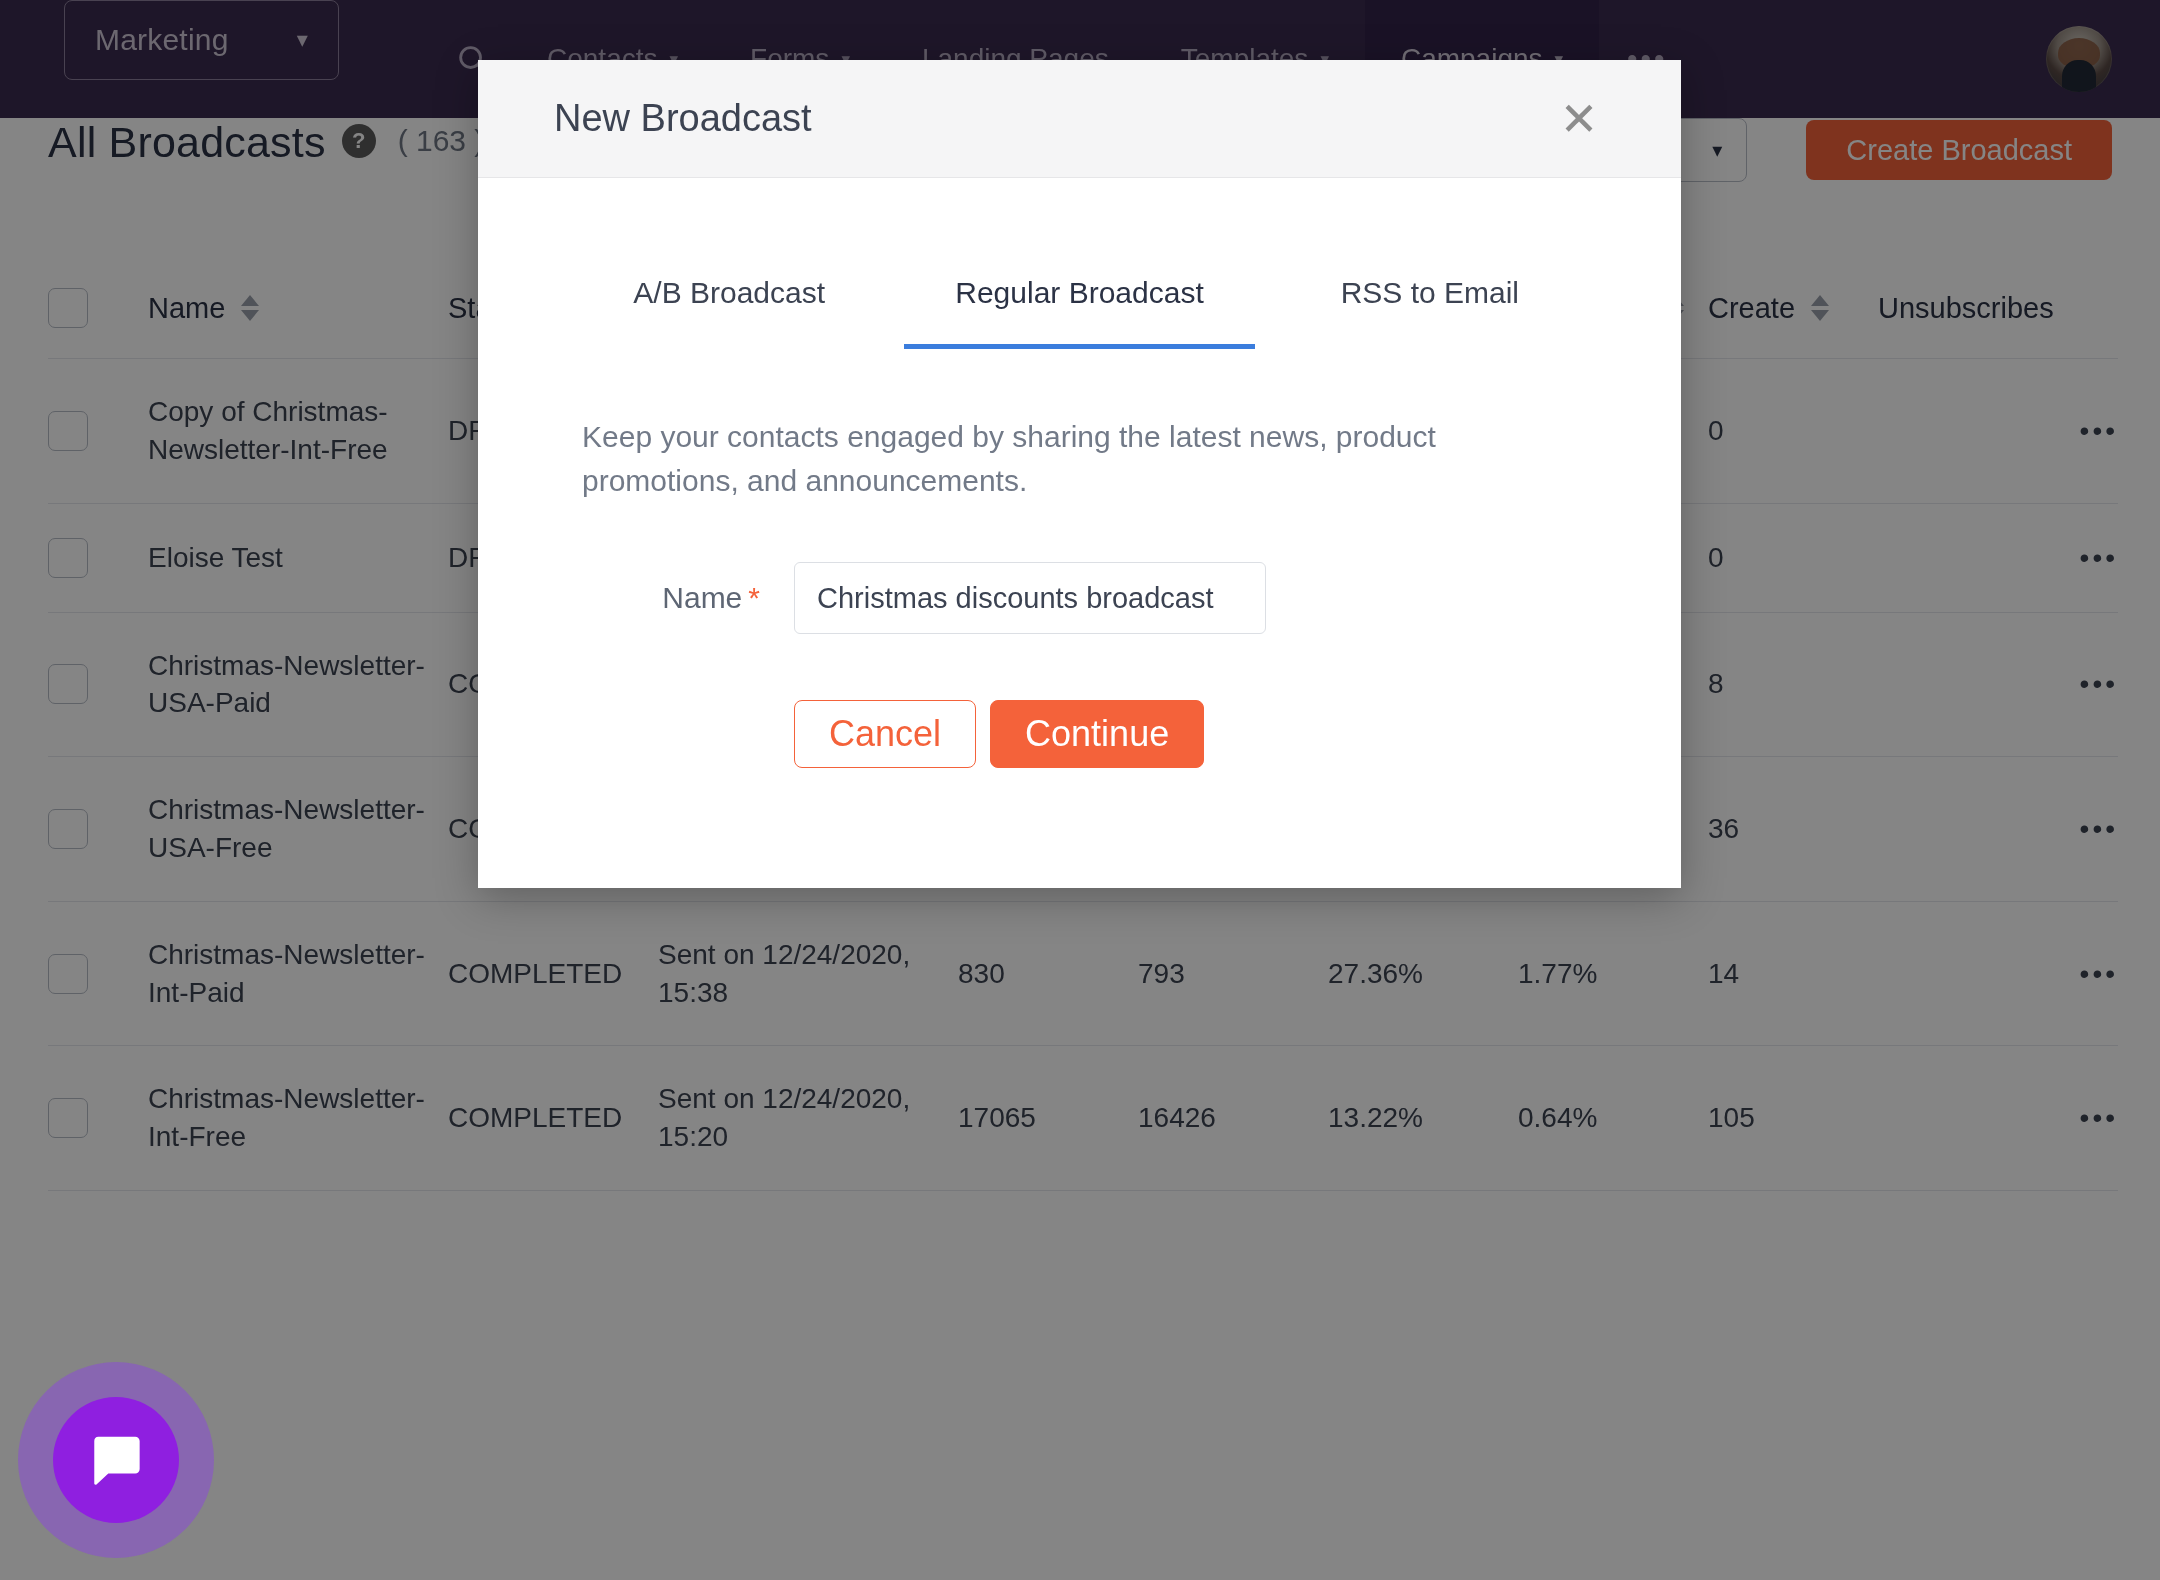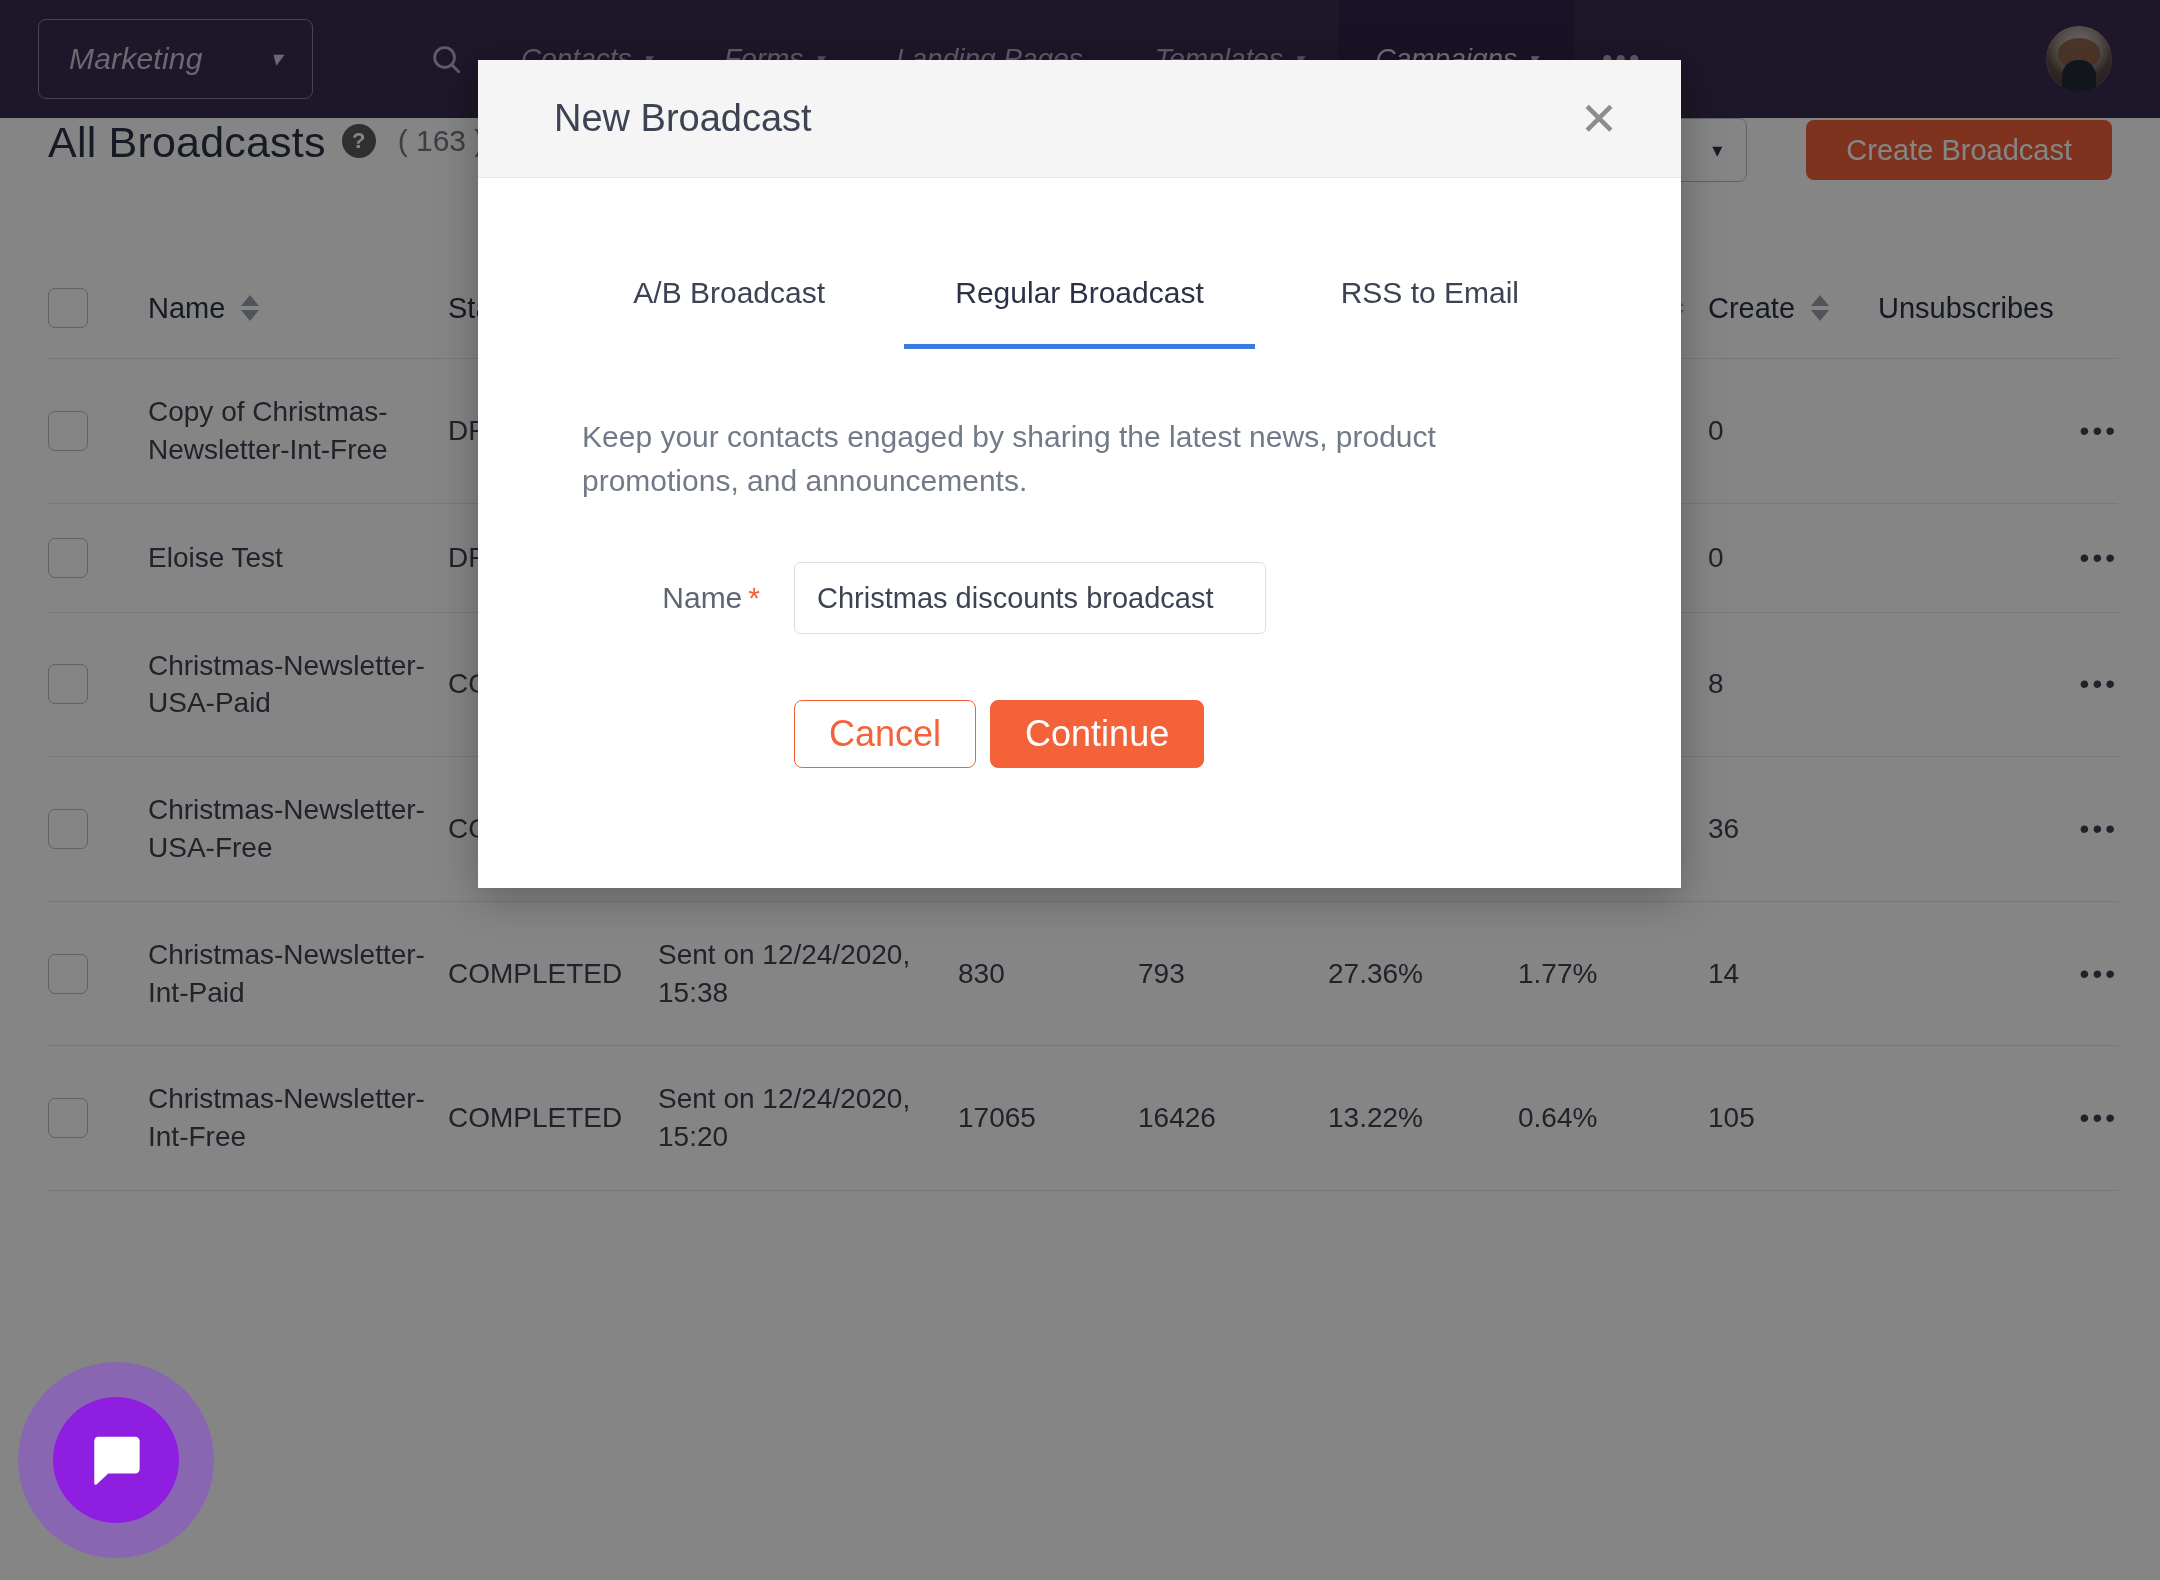--- a/index.html
+++ b/index.html
@@ -25,24 +25,22 @@
     inset: 0;
     background: #ffffff;
   }
 
   
   .topnav {
     position: relative;
     height: 118px;
     background: #3b2b4f;
     display: flex;
-    align-items: center;
-    padding: 0 38px;
+    padding: 0 64px;
     z-index: 2;
-    font-style: italic;
   }
   .workspace-select {
     width: 275px;
     height: 80px;
     border: 1px solid #8c7f9b;
     border-radius: 8px;
     display: flex;
     align-items: center;
     justify-content: space-between;
     padding: 0 30px;
@@ -335,21 +333,21 @@
     background: #ffffff;
     box-shadow: 0 10px 40px rgba(0,0,0,.28);
     pointer-events: auto;
   }
   .modal-header {
     background: #f5f5f6;
     border-bottom: 1px solid #e6e6e8;
     height: 118px;
     display: flex;
     align-items: center;
-    padding: 0 54px 0 76px;
+    padding: 0 74px 0 76px;
   }
   .modal-title {
     font-size: 38px;
     color: #3c4352;
     font-weight: 400;
   }
   .modal-close {
     margin-left: auto;
     width: 56px;
     height: 56px;

